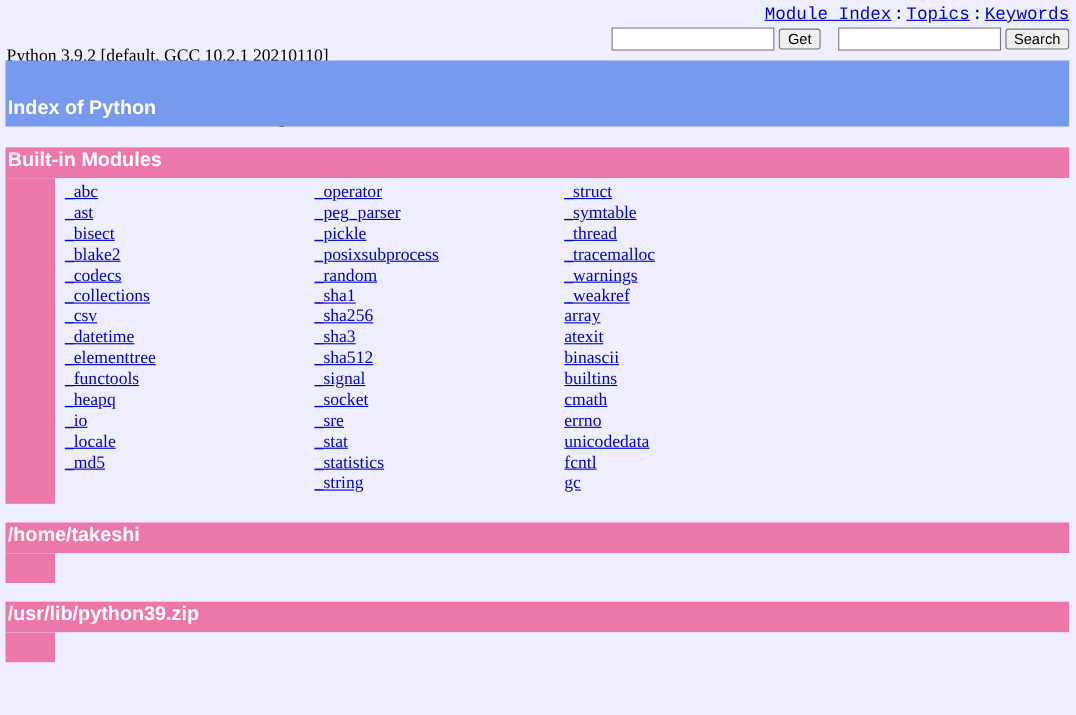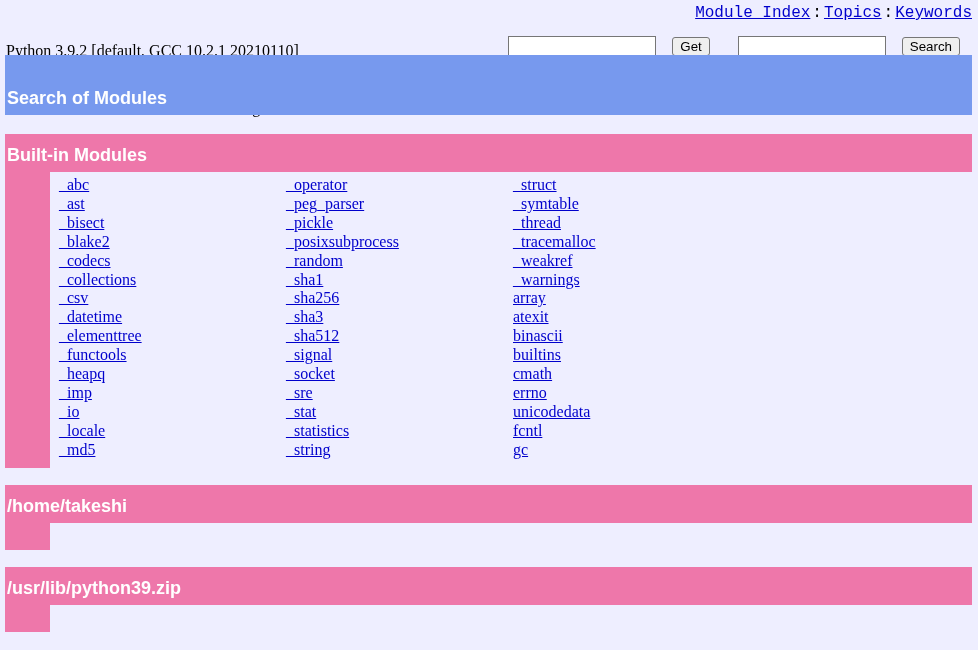--- a/index.html
+++ b/index.html
@@ -79,21 +79,21 @@
     padding: 1px 2px;
     margin: 0 4px 0 0;
     border: 1px solid #767676;
     background: #ffffff;
     box-sizing: content-box;
   }
   button.btn {
     font-family: "Liberation Sans", "DejaVu Sans", sans-serif;
     font-size: 13.333px;
     padding: 1px 7px;
-    margin: 12px;
+    margin: 0;
     border: 1px solid #767676;
     border-radius: 3px;
     background: #efefef;
     color: #000000;
     line-height: normal;
     cursor: pointer;
   }
 
   
   .banner {
@@ -116,21 +116,21 @@
     display: flex;
     align-items: flex-end;
     margin-bottom: 19px;
   }
 
   .section {
     margin: 0 6px 0 5px;
   }
   .section-head {
     background: #ee77aa;
-    height: 38px;
+    height: 28px;
     display: flex;
     align-items: flex-end;
     box-sizing: border-box;
   }
   .section-body {
     display: flex;
     background: #eeeeff;
   }
   .section-gutter {
     background: #ee77aa;
@@ -196,21 +196,21 @@
       <span class="gap"></span>
       <form>
         <input type="text" value="" style="">
         <button class="btn" type="button">Search</button>
       </form>
     </div>
   </div>
 </div>
 
 <div class="banner big-banner">
-  <div class="banner-title">Search of Modules</div>
+  <div class="banner-title">Index of Python</div>
 </div>
 
 <div class="section">
   <div class="section-head">
     <div class="banner-title">Built-in Modules</div>
   </div>
   <div class="section-body">
     <div class="section-gutter"></div>
     <div class="section-content">
       <div class="module-grid">
@@ -219,21 +219,20 @@
           <a href="#">_ast</a>
           <a href="#">_bisect</a>
           <a href="#">_blake2</a>
           <a href="#">_codecs</a>
           <a href="#">_collections</a>
           <a href="#">_csv</a>
           <a href="#">_datetime</a>
           <a href="#">_elementtree</a>
           <a href="#">_functools</a>
           <a href="#">_heapq</a>
-          <a href="#">_imp</a>
           <a href="#">_io</a>
           <a href="#">_locale</a>
           <a href="#">_md5</a>
         </div>
         <div class="module-col">
           <a href="#">_operator</a>
           <a href="#">_peg_parser</a>
           <a href="#">_pickle</a>
           <a href="#">_posixsubprocess</a>
           <a href="#">_random</a>
@@ -246,22 +245,22 @@
           <a href="#">_sre</a>
           <a href="#">_stat</a>
           <a href="#">_statistics</a>
           <a href="#">_string</a>
         </div>
         <div class="module-col">
           <a href="#">_struct</a>
           <a href="#">_symtable</a>
           <a href="#">_thread</a>
           <a href="#">_tracemalloc</a>
+          <a href="#">_warnings</a>
           <a href="#">_weakref</a>
-          <a href="#">_warnings</a>
           <a href="#">array</a>
           <a href="#">atexit</a>
           <a href="#">binascii</a>
           <a href="#">builtins</a>
           <a href="#">cmath</a>
           <a href="#">errno</a>
           <a href="#">unicodedata</a>
           <a href="#">fcntl</a>
           <a href="#">gc</a>
         </div>

